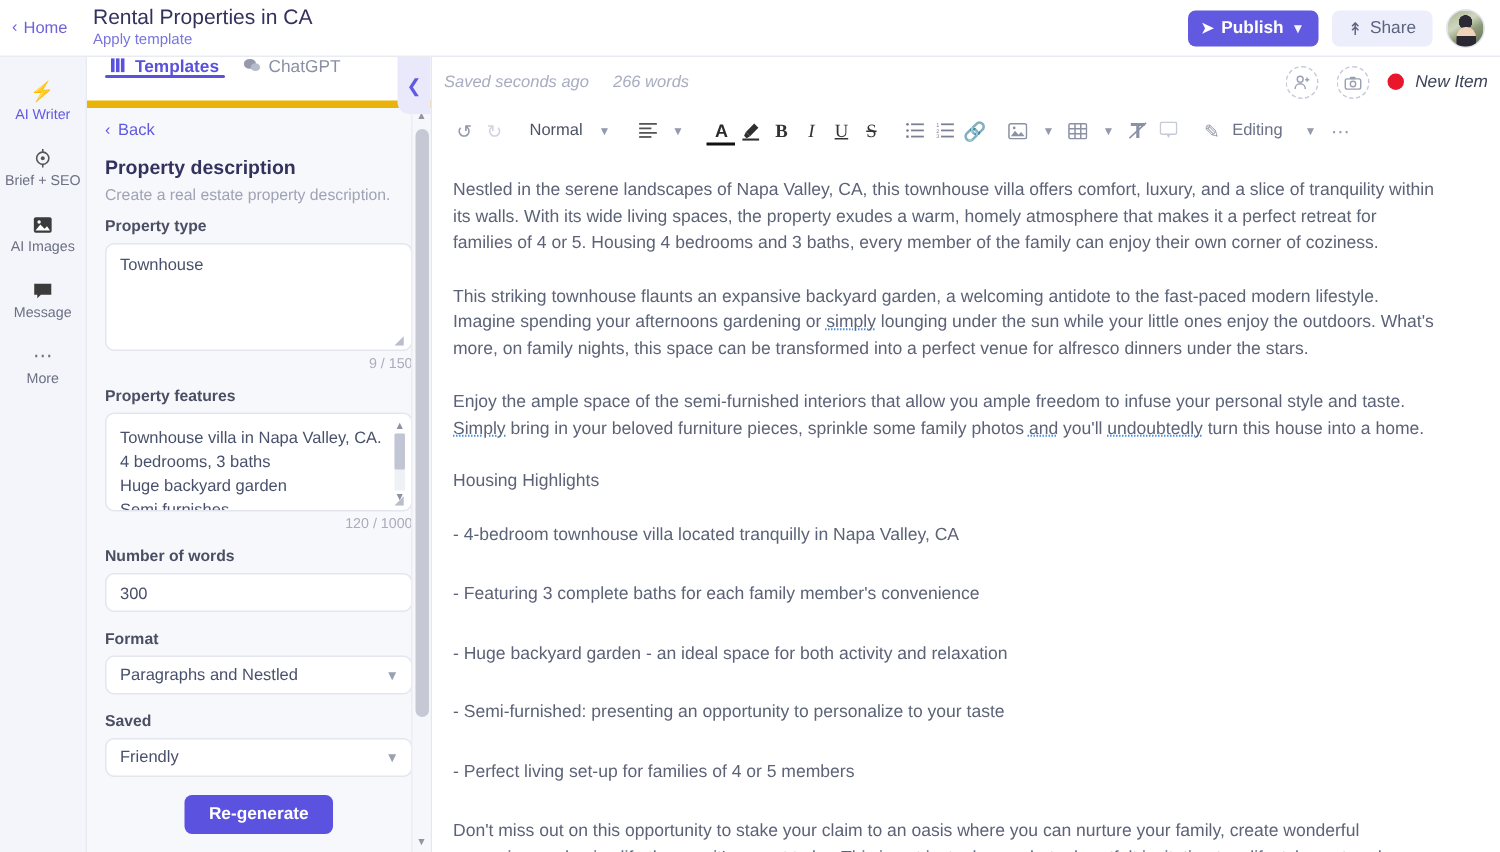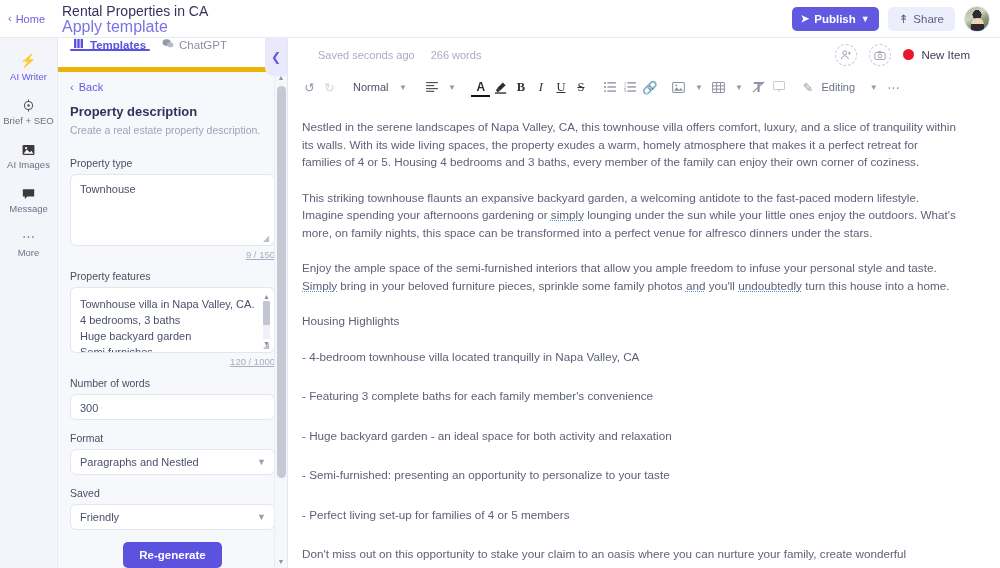--- a/index.html
+++ b/index.html
@@ -21,21 +21,21 @@
     border-bottom: 1px solid #e9ebf2;
     position: relative; z-index: 5;
   }
   .home-link {
     width: 58px; display: flex; align-items: center; gap: 4px;
     padding-left: 8px; color: #6c63d8; font-size: 11px;
   }
   .home-link .chev { font-size: 11px; line-height: 1; color: #6c63d8; }
   .title-wrap { margin-left: 4px; display: flex; flex-direction: column; justify-content: center; }
   .doc-title { font-size: 14px; color: #32325d; font-weight: 400; line-height: 16px; }
-  .apply-template { font-size: 16px; color: #7a73e0; line-height: 14px; margin-top: 1px; }
+  .apply-template { font-size: 10px; color: #7a73e0; line-height: 14px; margin-top: 1px; }
   .top-actions { margin-left: auto; display: flex; align-items: center; gap: 9px; padding-right: 10px; }
   .btn-publish {
     background: #6159e0; color: #fff; border-radius: 5px;
     height: 24px; display: flex; align-items: center; gap: 5px;
     padding: 0 9px; font-size: 11.5px; font-weight: 600;
   }
   .btn-publish .send { font-size: 10px; }
   .btn-publish .cv { font-size: 9px; opacity: .95; }
   .btn-share {
     background: #eceefb; color: #5c6280; border-radius: 5px;
@@ -97,32 +97,32 @@
     position: absolute; right: 0; top: 0; width: 22px; height: 38px;
     background: #e9e9fb; border-bottom-left-radius: 8px;
     display: flex; align-items: center; justify-content: center;
     color: #6159e0; font-size: 12px; z-index: 4;
   }
   .panel-scroll {
     flex: 1; overflow: hidden; padding: 9px 12px 0 12px; position: relative;
   }
   .back-row { display: flex; align-items: center; gap: 5px; color: #6159e0; font-size: 11px; margin-bottom: 11px; }
   .tpl-title { font-size: 13px; color: #32325d; font-weight: 700; margin-bottom: 4px; }
-  .tpl-sub { font-size: 10.5px; color: #9fa3b5; margin-bottom: 20px; line-height: 14px; }
-  .field-label { font-size: 10.5px; color: #4a4f63; font-weight: 400; margin-bottom: 5px; }
+  .tpl-sub { font-size: 10.5px; color: #9fa3b5; margin-bottom: 8px; line-height: 14px; }
+  .field-label { font-size: 10.5px; color: #4a4f63; font-weight: 700; margin-bottom: 5px; }
   .ta, .inp, .sel {
     width: 100%; background: #ffffff; border: 1px solid #e3e5ef;
     border-radius: 6px; font-size: 11px; color: #49506b;
     font-family: "Liberation Sans", sans-serif;
   }
   .ta { padding: 8px 9px; position: relative; }
   .ta.small { height: 72px; }
   .ta.feat { height: 66px; padding-right: 16px; overflow: hidden; }
   .ta .line { line-height: 16px; white-space: nowrap; }
-  .counter { text-align: right; font-size: 9.5px; color: #a9adbd; margin: 3px 0 10px; text-decoration: underline; }
+  .counter { text-align: right; font-size: 9.5px; color: #a9adbd; margin: 3px 0 10px; }
   .inp { height: 26px; padding: 0 9px; line-height: 26px; margin-bottom: 12px; }
   .sel {
     height: 26px; padding: 0 22px 0 9px; line-height: 24px;
     position: relative; margin-bottom: 12px;
   }
   .sel .cv { position: absolute; right: 8px; top: 0; line-height: 24px; color: #9ba0b3; font-size: 9px; }
   .resize-grip {
     position: absolute; right: 3px; bottom: 2px; width: 8px; height: 8px;
     color: #b9bdcc; font-size: 8px; line-height: 8px;
   }
@@ -146,22 +146,22 @@
     background: #f6f7fb; border-left: 1px solid #ececf4;
     display: flex; flex-direction: column; align-items: center;
   }
   .panel-sb .ar { font-size: 7px; color: #9094a5; line-height: 12px; height: 12px; }
   .panel-sb .track { flex: 1; width: 13px; position: relative; }
   .panel-sb .thumb { position: absolute; left: 2px; top: 2px; width: 9px; height: 83%; background: #c6c9d4; border-radius: 5px; }
 
   
   .editor { flex: 1; min-width: 0; display: flex; flex-direction: column; background: #fff; }
   .ed-meta {
-    height: 34px; display: flex; align-items: center; padding: 0 30px;
-    font-size: 11px; color: #a8adc0; gap: 16px;
+    height: 34px; display: flex; align-items: center; padding: 0 8px;
+    font-size: 11px; color: #a8adc0; gap: 16px; font-style: italic;
   }
   .ed-meta .right { margin-left: auto; display: flex; align-items: center; gap: 12px; }
   .dash-circle {
     width: 22px; height: 22px; border-radius: 50%;
     border: 1px dashed #c7cbd9; display: flex; align-items: center; justify-content: center;
     color: #9aa0b2;
   }
   .new-item { display: flex; align-items: flex-start; gap: 7px; font-size: 11.5px; color: #3c4257; }
   .dot-red { width: 11px; height: 11px; border-radius: 50%; background: #e8172b; }
 

